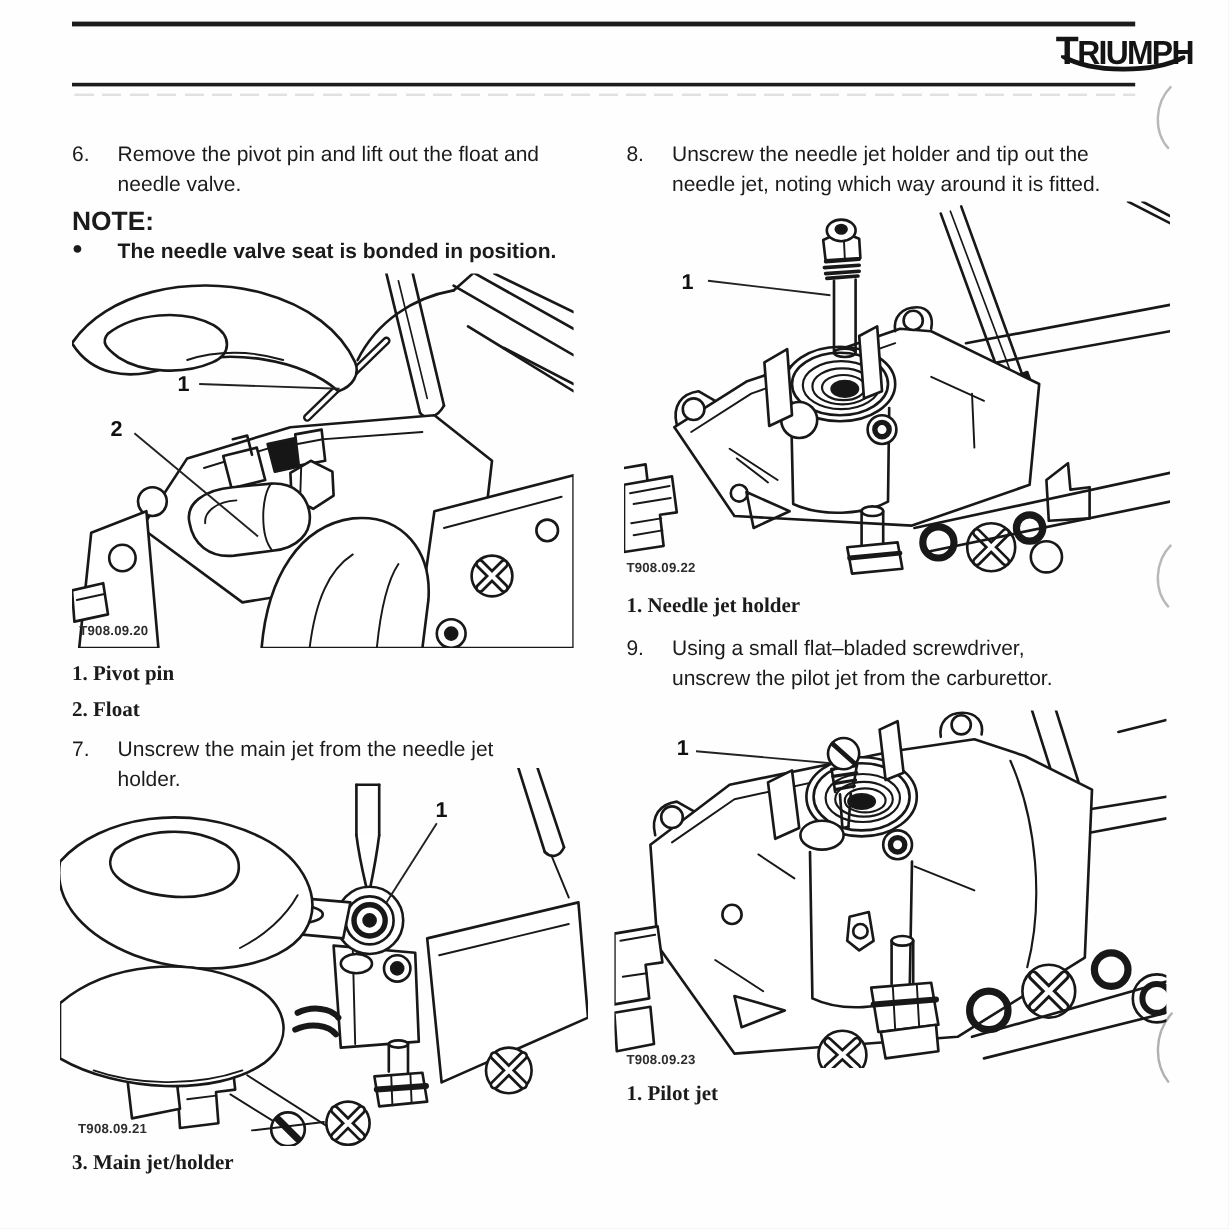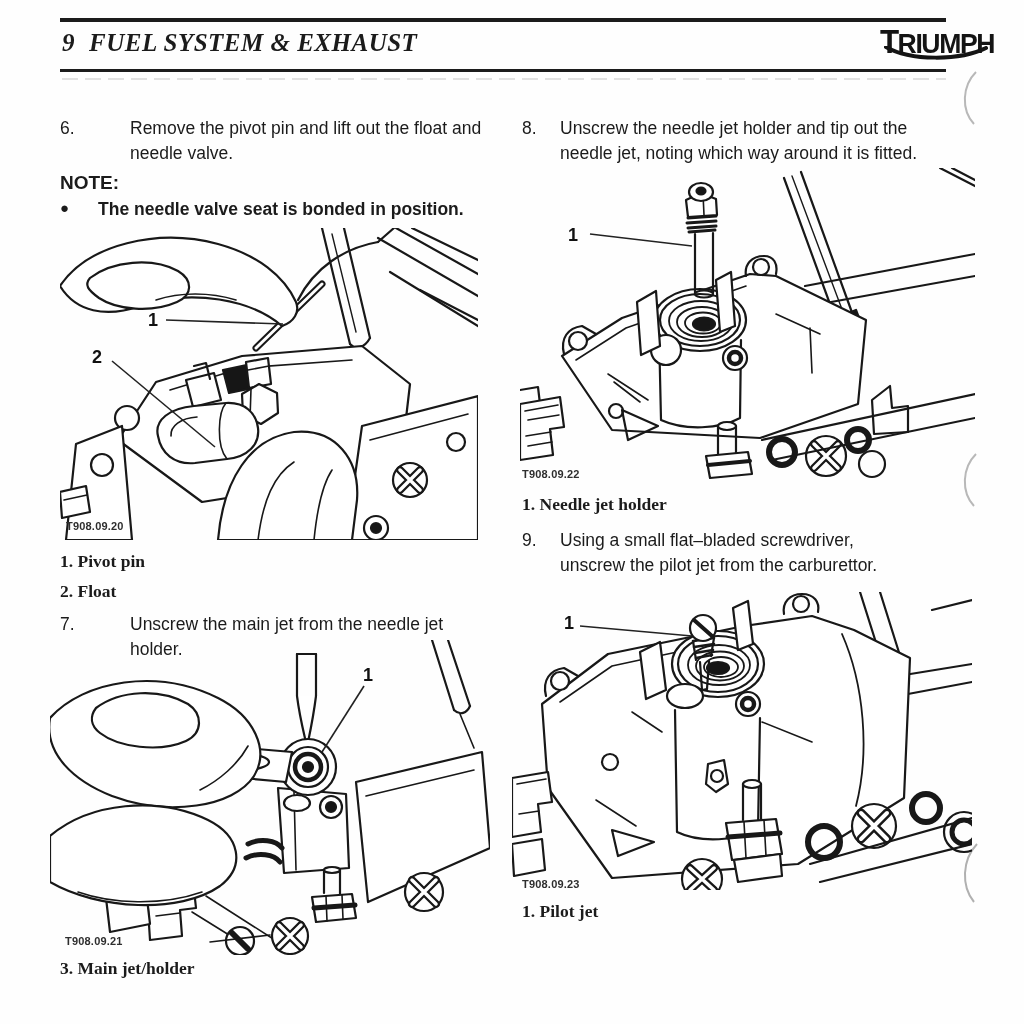--- a/index.html
+++ b/index.html
@@ -25,24 +25,24 @@
   .brand { position:absolute; left:826px; top:25px; width:122px; text-align:right;margin-left:46px; }
   .brand-text {
     display:block; font-weight:bold; font-size:28px; letter-spacing:-1.5px;
     transform:scaleX(.95); transform-origin:right; line-height:1; color:#141414;
   }
   .brand-text::first-letter { font-size:33px; }
   .brand-swoosh { position:absolute; right:6px; top:21px; }
 
   .step { position:absolute; display:flex; font-size:17.5px; line-height:25px; }
   .step .num { width:38px; flex:none; }
-  .step.left-col { left:60px; }  .step.left-col .txt { width:368px;margin-left:32px; }
+  .step.left-col { left:60px; }  .step.left-col .txt { width:368px; }
   .step.right-col { left:522px; } .step.right-col .txt { width:362px; }
 
-  .note-heading { position:absolute; left:60px; top:172px; font-size:19px; font-weight:bold; }
+  .note-heading { position:absolute; left:60px; top:172px; font-size:22px; font-weight:bold; }
   .note-item { position:absolute; left:60px; top:197px; display:flex; font-size:17.5px; font-weight:bold; line-height:25px; }
   .note-item .marker { width:38px; flex:none; font-size:15px; line-height:22px; }
   .note-item .txt { width:380px; }
 
   .caption { position:absolute; font-size:17.5px; font-weight:bold; white-space:nowrap;font-family:Liberation Serif, serif; }
 
   .figure { position:absolute; }
   .figure svg { position:absolute; left:0; top:0; }
   .fig-code {
     position:absolute; font-size:11px; font-weight:bold; color:#2e2e2e; letter-spacing:.2px; white-space:nowrap;
@@ -51,23 +51,20 @@
     position:absolute; font-size:18px; font-weight:bold; color:#111; line-height:1;
   }
   .curl { position:absolute; left:956px; }
 </style>
 </head>
 <body>
 
 <div class="page">
 
   <div class="rule top"></div>
-  <div class="section-title">
-    <span class="num">9</span><span>FUEL SYSTEM &amp; EXHAUST</span>
-  </div>
   <div class="brand">
     <span class="brand-text">TRIUMPH</span>
     <svg class="brand-swoosh" width="104" height="18" viewBox="0 0 104 18">
       <path d="M2,1 C26,15 76,15 102,2" fill="none" stroke="#141414" stroke-width="4" stroke-linecap="round"></path>
     </svg>
   </div>
   <div class="rule bottom"></div>
   <div class="smudge"></div>
 
   <svg class="curl" style="top:70px" width="26" height="56" viewBox="0 0 26 56">

